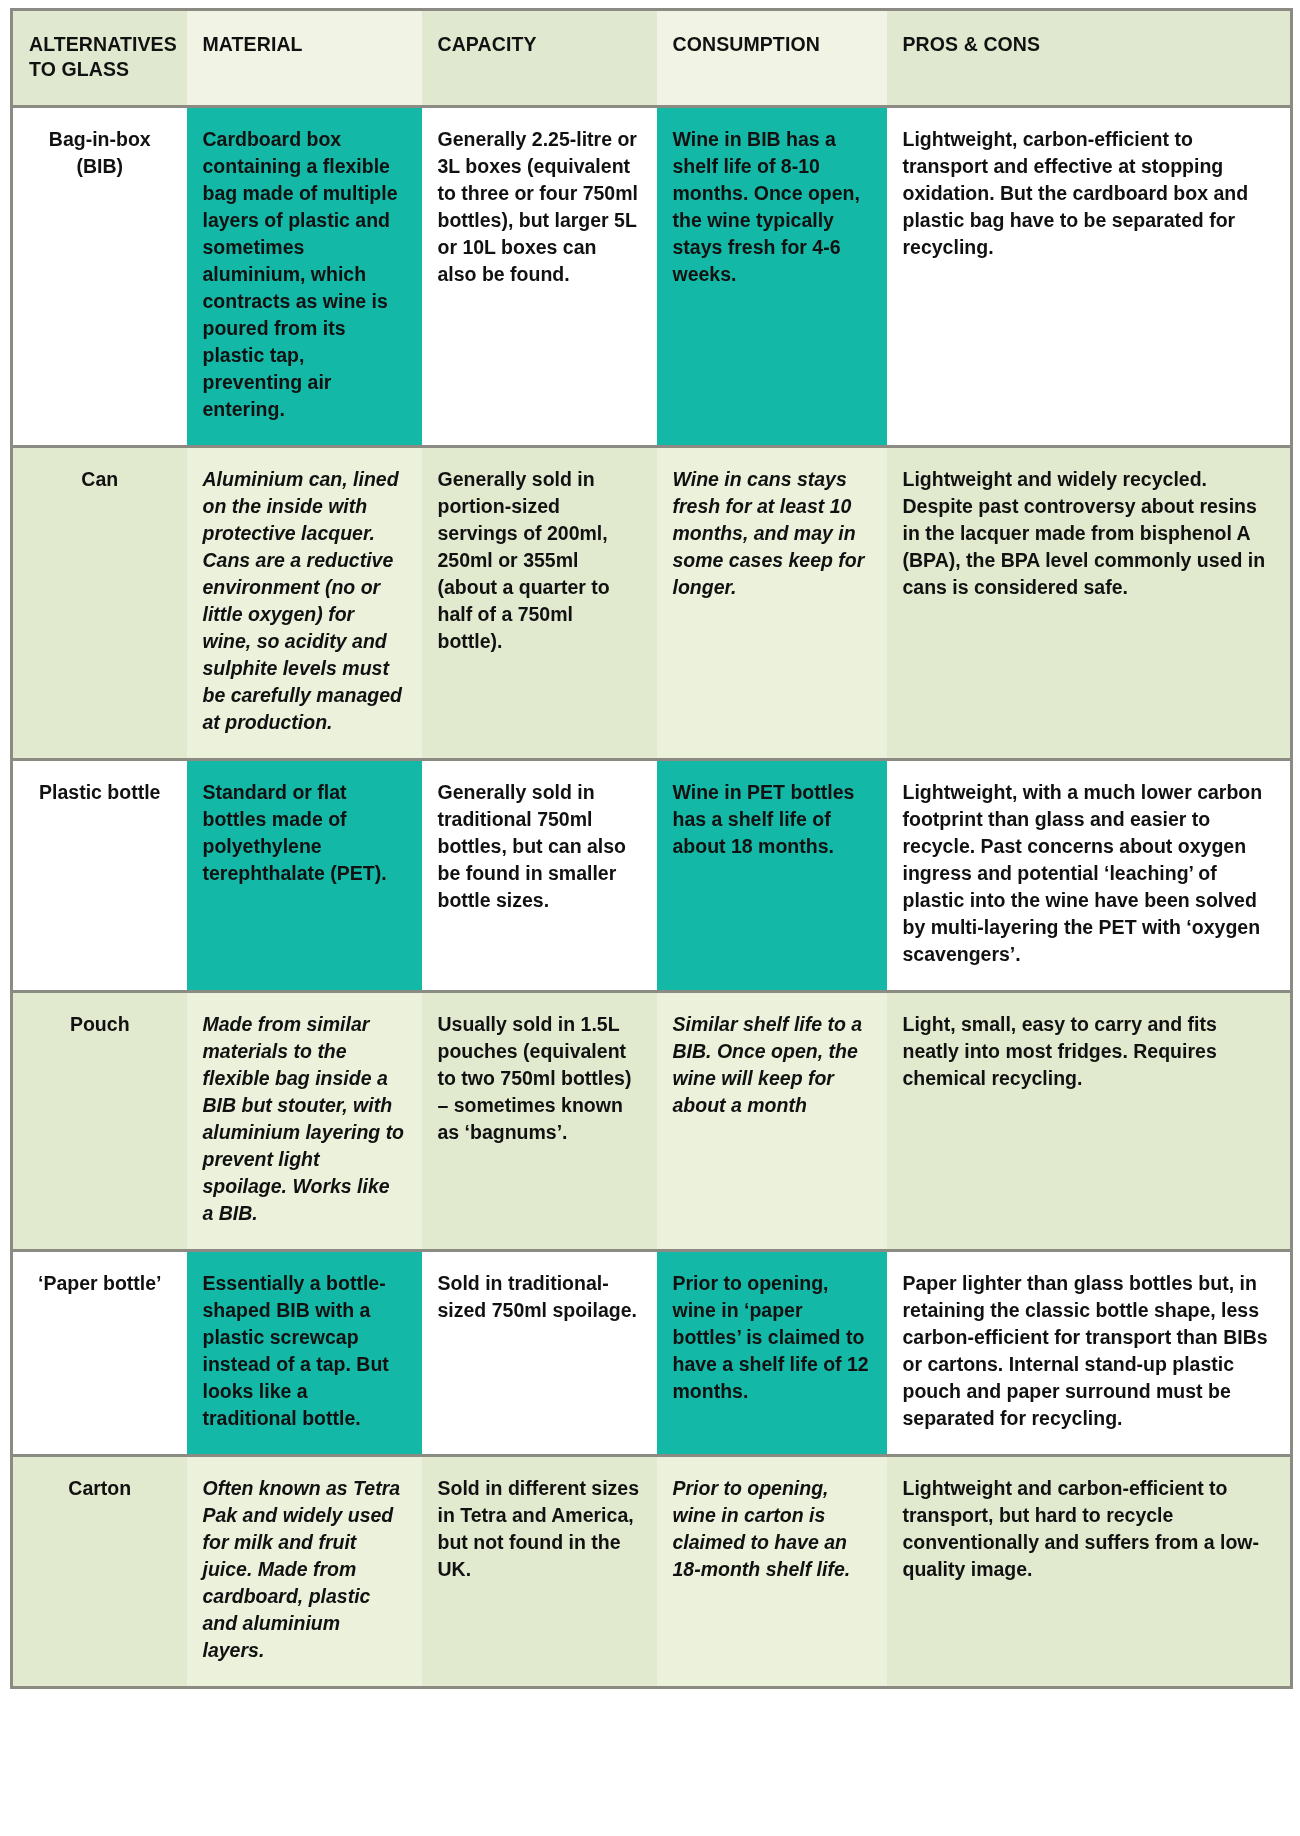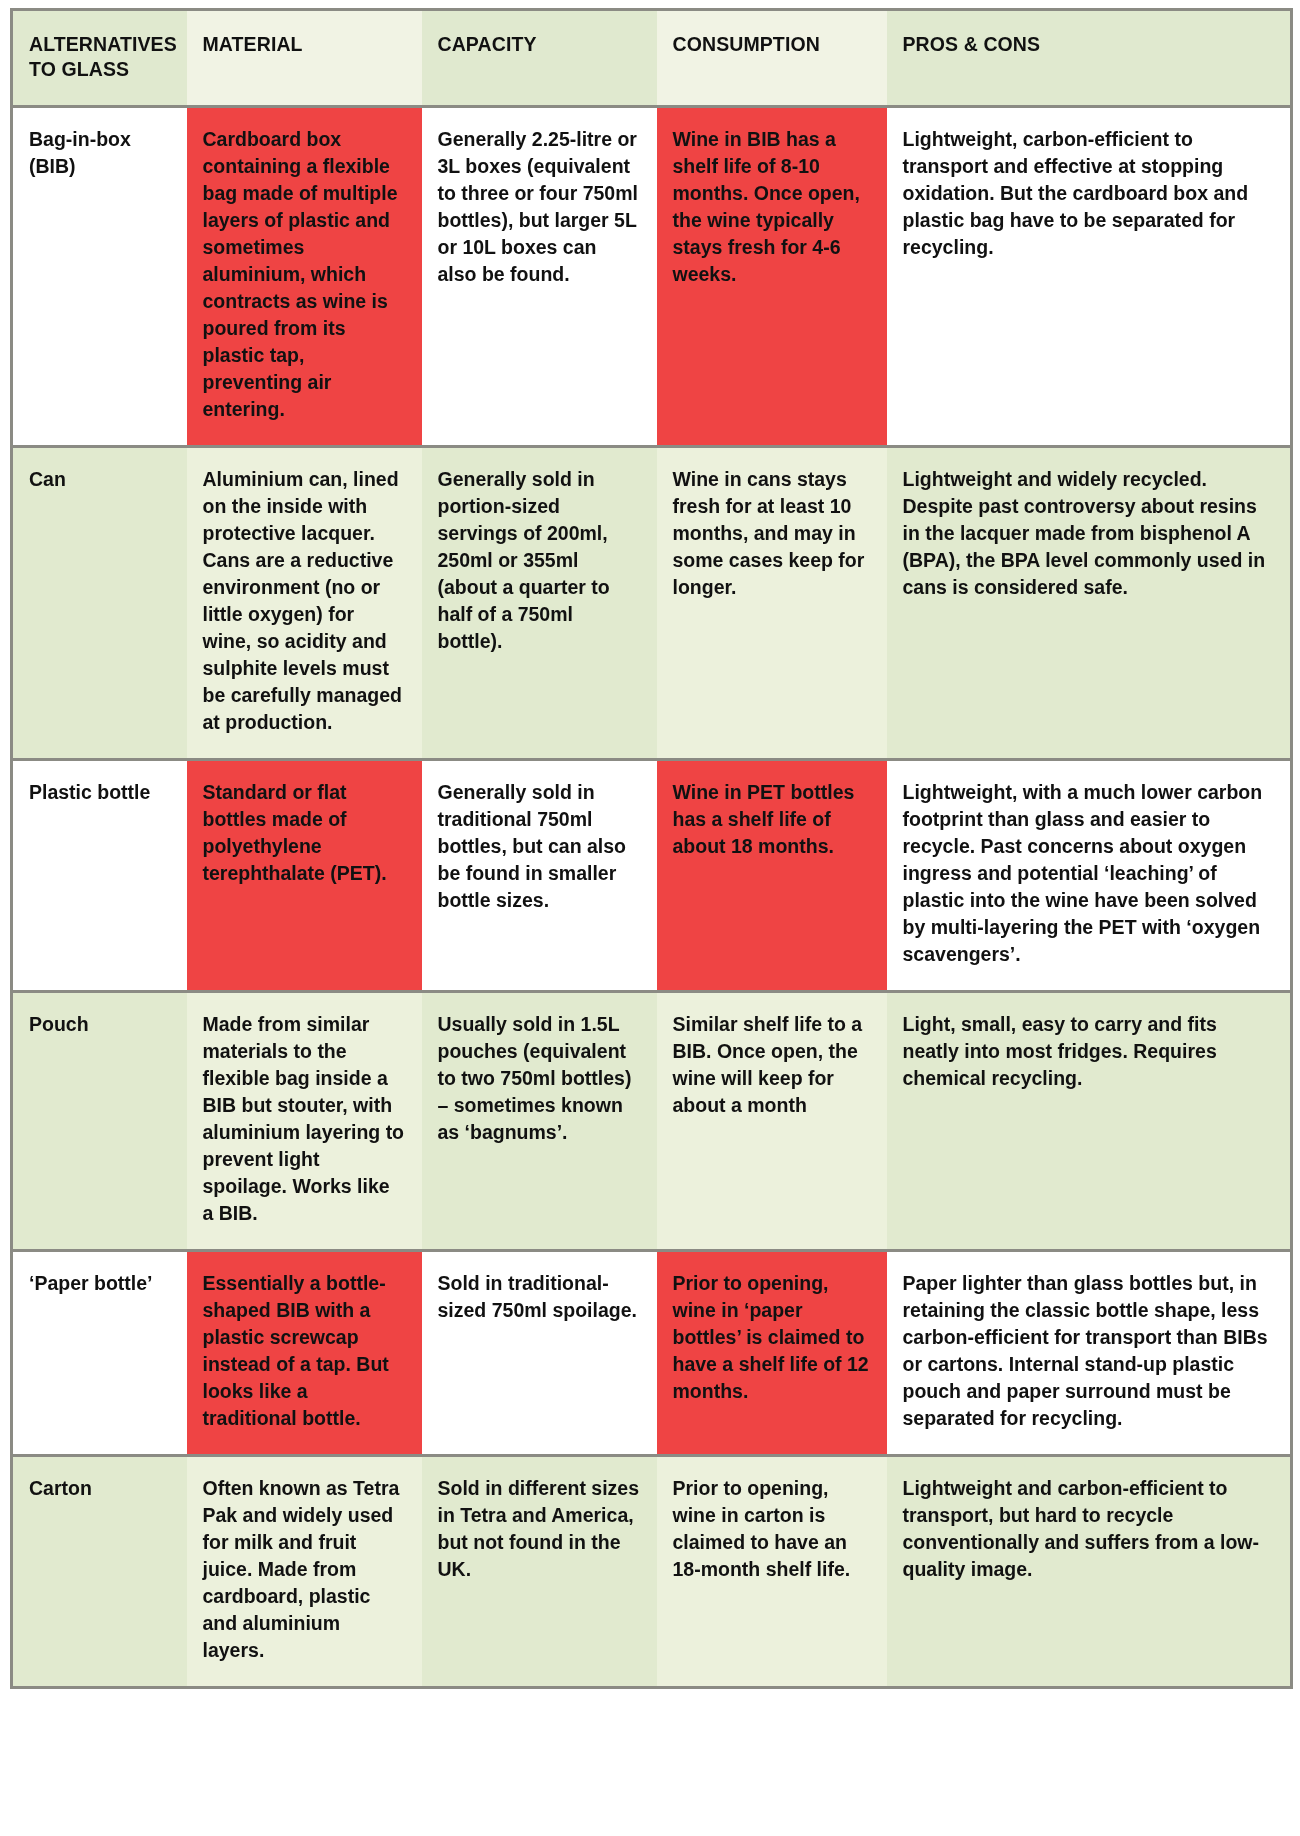--- a/index.html
+++ b/index.html
@@ -61,26 +61,26 @@
     line-height: 1.385;
     color: #111111;
     padding: 18px 16px 22px 16px;
     box-sizing: border-box;
     border-bottom: 3px solid #8b8b84;
   }
   tbody tr:last-child td { border-bottom: none; }
 
   
   tbody tr.rowA td.tint-dark  { background: #ffffff; }
-  tbody tr.rowA td.tint-light { background: #ef4444; }
+  tbody tr.rowA td.tint-light { background: #14b8a6; }
 
   tbody tr.rowB td.tint-dark  { background: #e1eacf; }
-  tbody tr.rowB td.tint-light { background: #ecf1dc; }
+  tbody tr.rowB td.tint-light { background: #ecf1dc; font-style: italic; }
 
-  td.label-cell { font-weight: 700; }
+  td.label-cell { font-weight: 700; text-align: center; }
 </style>
 </head>
 <body>
 
 <div id="table-wrap">
   <table class="alt-table">
     <colgroup>
       <col class="c0">
         <col class="c1">
         <col class="c2">

